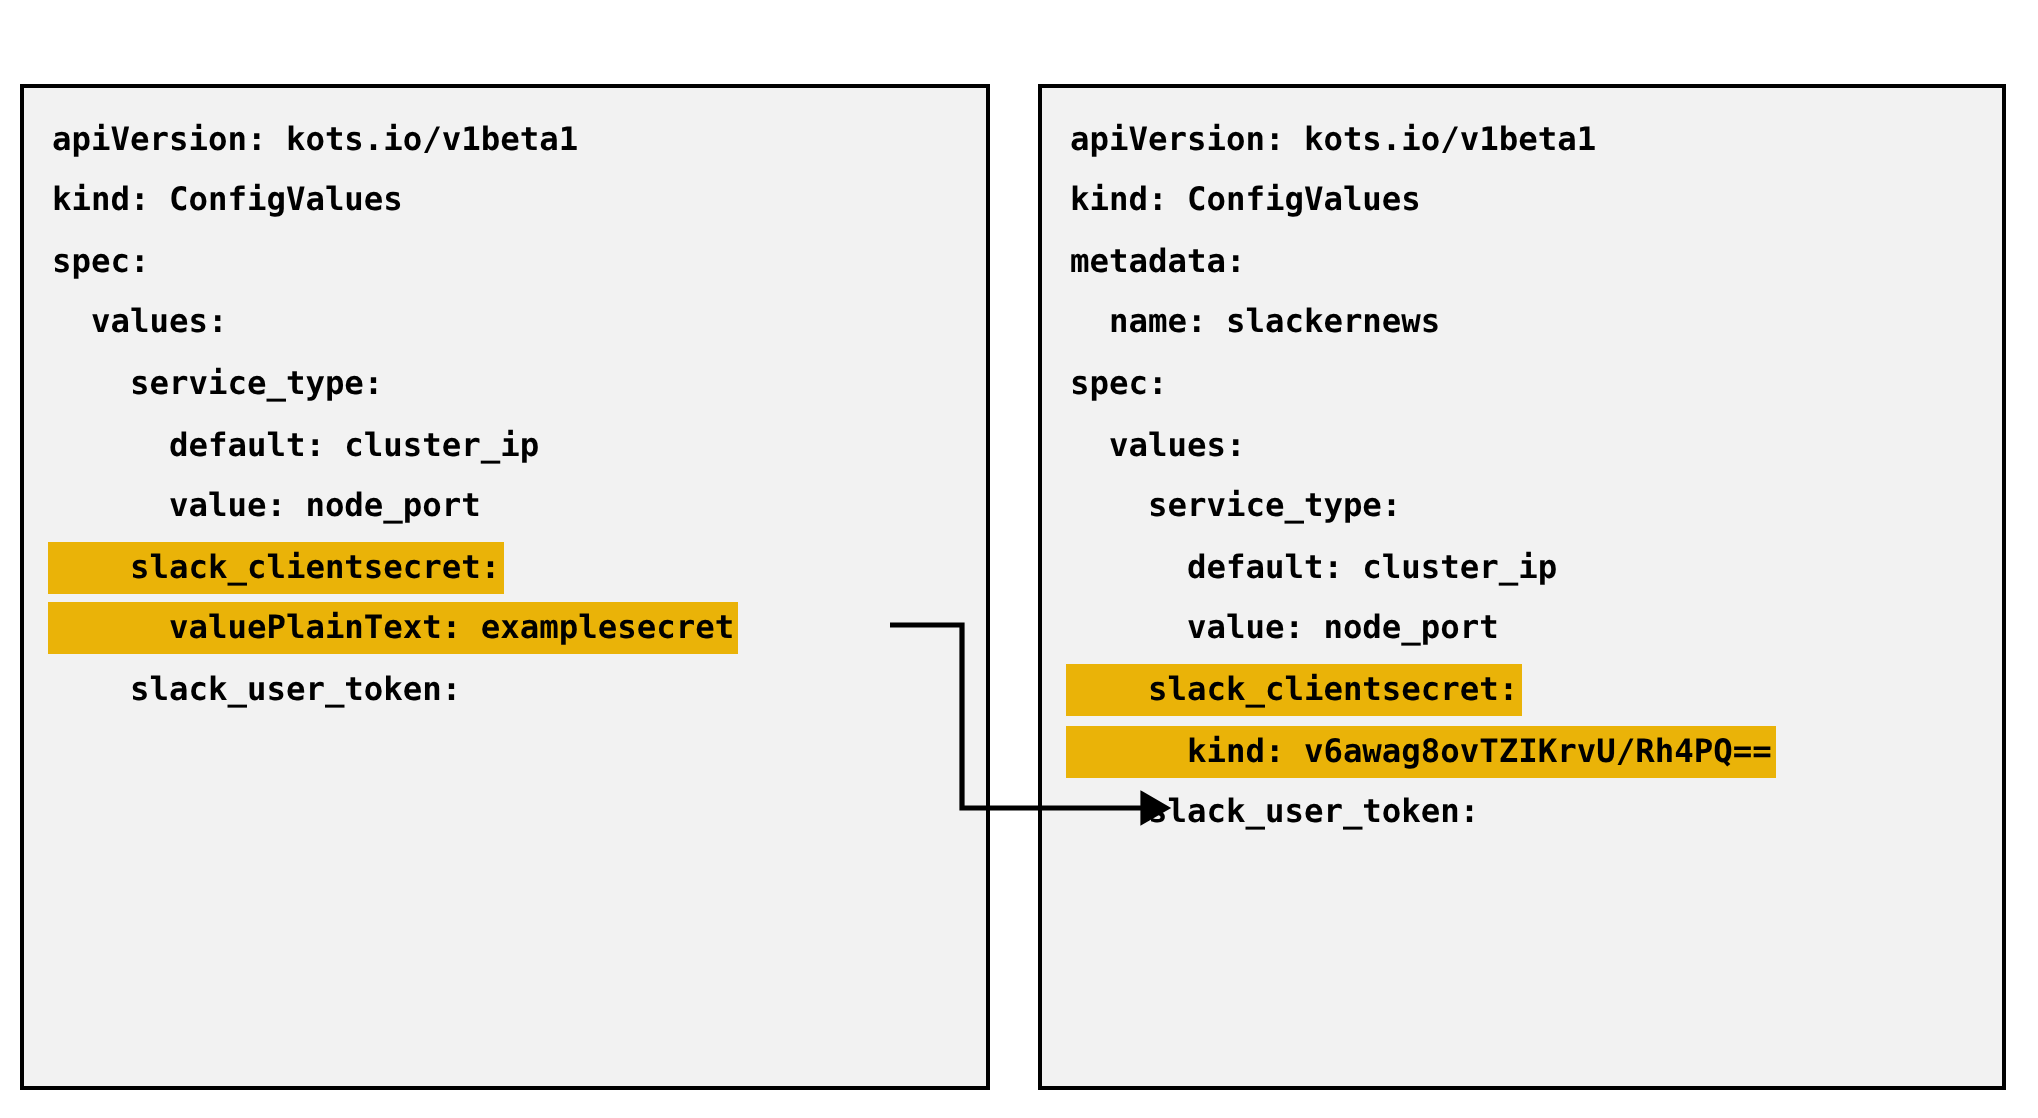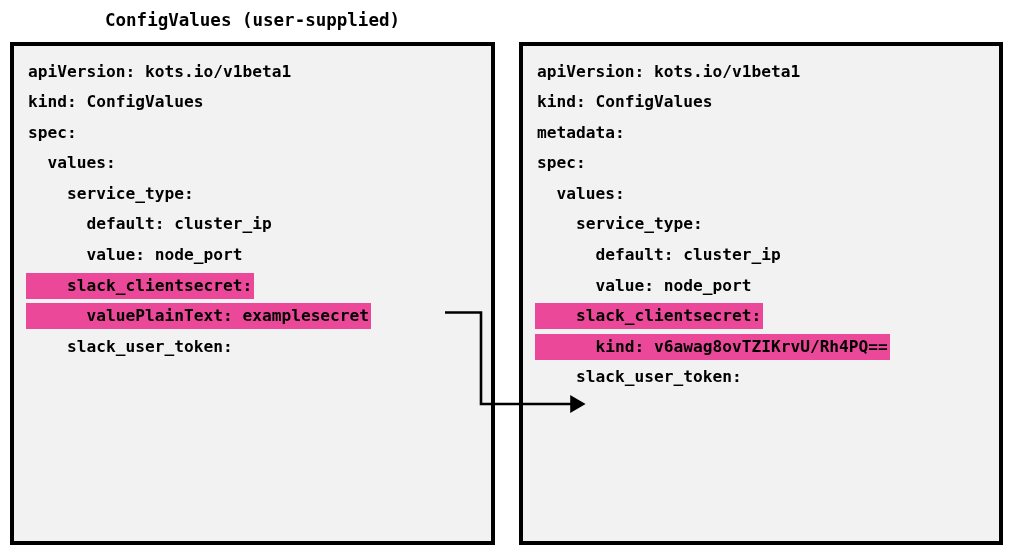--- a/index.html
+++ b/index.html
@@ -38,21 +38,21 @@
   }
   #title-left  { left: 10px;  width: 485px; }
   #title-right { left: 519px; width: 484px; }
 
   
   .panel-box {
     position: absolute;
     top: 42px;
     height: 503px;
     background: #f2f2f2;
-    border: 4px solid #000000;
+    border: 2px solid #000000;
     box-sizing: border-box;
     overflow: hidden;
   }
   #box-left  { left: 10px;  width: 485px; }
   #box-right { left: 519px; width: 484px; }
 
   
   .code {
     position: absolute;
     left: 0; top: 0;
@@ -72,38 +72,37 @@
     padding-left: 12px;
   }
   .code-line > .txt {
     display: inline-block;
     padding: 2px 2px 2px 2px;
     line-height: 22px;
     vertical-align: middle;
     white-space: pre;
   }
   .code-line.hl > .txt {
-    background: #ec4899;
+    background: #eab308;
   }
 
   
   #connector {
     position: absolute;
     left: 0; top: 0;
     width: 1019px;
     height: 559px;
     pointer-events: none;
   }
 </style>
 </head>
 <body>
 
 <div class="stage">
 
-  <div class="panel-title" id="title-left">ConfigValues (user-supplied)</div>
 
   <div class="panel-box" id="box-left">
     <div class="code" id="code-left">
         <div class="code-line"><span class="txt">apiVersion: kots.io/v1beta1</span></div>
         <div class="code-line"><span class="txt">kind: ConfigValues</span></div>
         <div class="code-line"><span class="txt">spec:</span></div>
         <div class="code-line"><span class="txt">  values:</span></div>
         <div class="code-line"><span class="txt">    service_type:</span></div>
         <div class="code-line"><span class="txt">      default: cluster_ip</span></div>
         <div class="code-line"><span class="txt">      value: node_port</span></div>
@@ -112,20 +111,21 @@
         <div class="code-line"><span class="txt">    slack_user_token:</span></div>
       </div>
   </div>
 
 
   <div class="panel-box" id="box-right">
     <div class="code" id="code-right">
         <div class="code-line"><span class="txt">apiVersion: kots.io/v1beta1</span></div>
         <div class="code-line"><span class="txt">kind: ConfigValues</span></div>
         <div class="code-line"><span class="txt">metadata:</span></div>
+        <div class="code-line"><span class="txt">  name: slackernews</span></div>
         <div class="code-line"><span class="txt">spec:</span></div>
         <div class="code-line"><span class="txt">  values:</span></div>
         <div class="code-line"><span class="txt">    service_type:</span></div>
         <div class="code-line"><span class="txt">      default: cluster_ip</span></div>
         <div class="code-line"><span class="txt">      value: node_port</span></div>
         <div class="code-line hl"><span class="txt">    slack_clientsecret:</span></div>
         <div class="code-line hl"><span class="txt">      kind: v6awag8ovTZIKrvU/Rh4PQ==</span></div>
         <div class="code-line"><span class="txt">    slack_user_token:</span></div>
       </div>
   </div>

